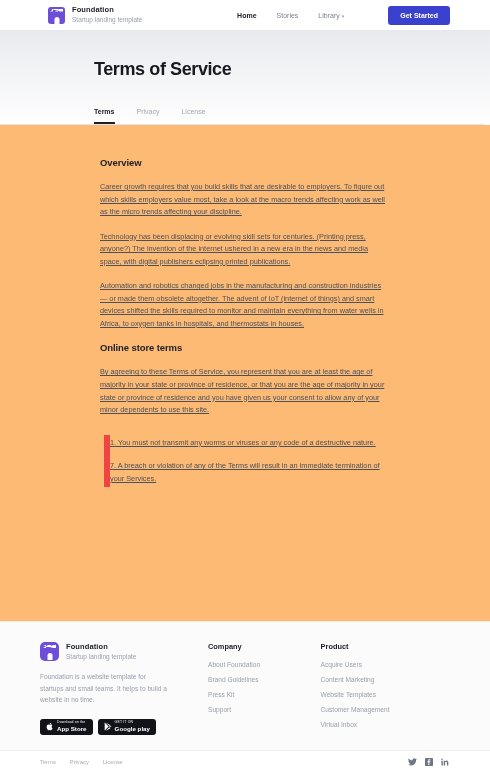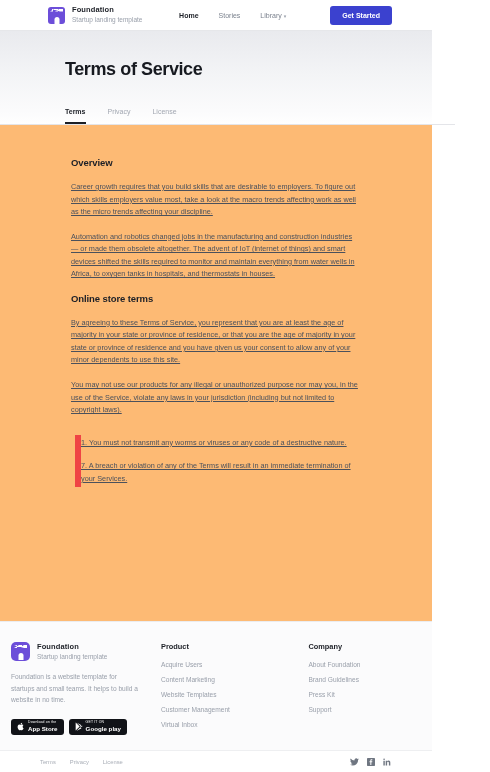--- a/index.html
+++ b/index.html
@@ -7,21 +7,21 @@
     width: 490px;
     height: 772px;
     overflow: hidden;
   }
   body {
     font-family: "Liberation Sans", sans-serif;
     background: #ffffff;
     color: #2b2f38;
     -webkit-font-smoothing: antialiased;
   }
-  .page { width: 432px; height: 772px; position: relative; display: flex; flex-direction: column; }
+  .page { width: 490px; height: 772px; position: relative; display: flex; flex-direction: column; }
 
   
   .navbar {
     height: 30px;
     background: #ffffff;
     display: flex;
     align-items: center;
     padding: 0 40px 0 48px;
     flex: 0 0 30px;
     position: relative;
@@ -244,25 +244,25 @@
         <div class="tab">License</div>
       </div>
       <div class="tabs-rule"></div>
     </div>
   </div>
 
   <div class="main">
     <div class="container">
       <h2>Overview</h2>
       <p>Career growth requires that you build skills that are desirable to employers. To figure out which skills employers value most, take a look at the macro trends affecting work as well as the micro trends affecting your discipline.</p>
+      <p>Technology has been displacing or evolving skill sets for centuries. (Printing press, anyone?) The invention of the internet ushered in a new era in the news and media space, with digital publishers eclipsing printed publications.</p>
       <p>Automation and robotics changed jobs in the manufacturing and construction industries — or made them obsolete altogether. The advent of IoT (internet of things) and smart devices shifted the skills required to monitor and maintain everything from water wells in Africa, to oxygen tanks in hospitals, and thermostats in houses.</p>
 
       <h2 class="spaced">Online store terms</h2>
       <p>By agreeing to these Terms of Service, you represent that you are at least the age of majority in your state or province of residence, or that you are the age of majority in your state or province of residence and you have given us your consent to allow any of your minor dependents to use this site.</p>
-      <p>You may not use our products for any illegal or unauthorized purpose nor may you, in the use of the Service, violate any laws in your jurisdiction (including but not limited to copyright laws).</p>
 
       <div class="quote">
         <p>1. You must not transmit any worms or viruses or any code of a destructive nature.</p>
         <p>7. A breach or violation of any of the Terms will result in an immediate termination of your Services.</p>
       </div>
     </div>
   </div>
 
   <div class="footer">
     <div class="footer-inner">
@@ -294,35 +294,35 @@
                 <path fill="#fff" d="M2 1.2v23.6l12.2-11.8L2 1.2zm14.1 13.7l3.3 3.2-15 8.1 11.7-11.3zm0-3.8L4.4.9l15 8.1-3.3 2.9zm1.8 1.7l3.6-2 .1.1c.8.5.8 1.6 0 2.1l-3.6 2-1.9-1.9 1.8-2.3z"></path>
               </svg>
             <span class="badge-txt">
               <span class="badge-small">GET IT ON</span>
               <span class="badge-big">Google play</span>
             </span>
           </div>
         </div>
       </div>
 
+      <div class="f-col company">
+        <div class="f-head">Company</div>
+        <a class="f-link" href="#">About Foundation</a>
+        <a class="f-link" href="#">Brand Guidelines</a>
+        <a class="f-link" href="#">Press Kit</a>
+        <a class="f-link" href="#">Support</a>
+      </div>
+
       <div class="f-col">
         <div class="f-head">Product</div>
         <a class="f-link" href="#">Acquire Users</a>
         <a class="f-link" href="#">Content Marketing</a>
         <a class="f-link" href="#">Website Templates</a>
         <a class="f-link" href="#">Customer Management</a>
         <a class="f-link" href="#">Virtual Inbox</a>
-      </div>
-
-      <div class="f-col company">
-        <div class="f-head">Company</div>
-        <a class="f-link" href="#">About Foundation</a>
-        <a class="f-link" href="#">Brand Guidelines</a>
-        <a class="f-link" href="#">Press Kit</a>
-        <a class="f-link" href="#">Support</a>
       </div>
 
     </div>
 
     <div class="bottom">
       <div class="legal">
         <a href="#">Terms</a>
         <a href="#">Privacy</a>
         <a href="#">License</a>
       </div>

